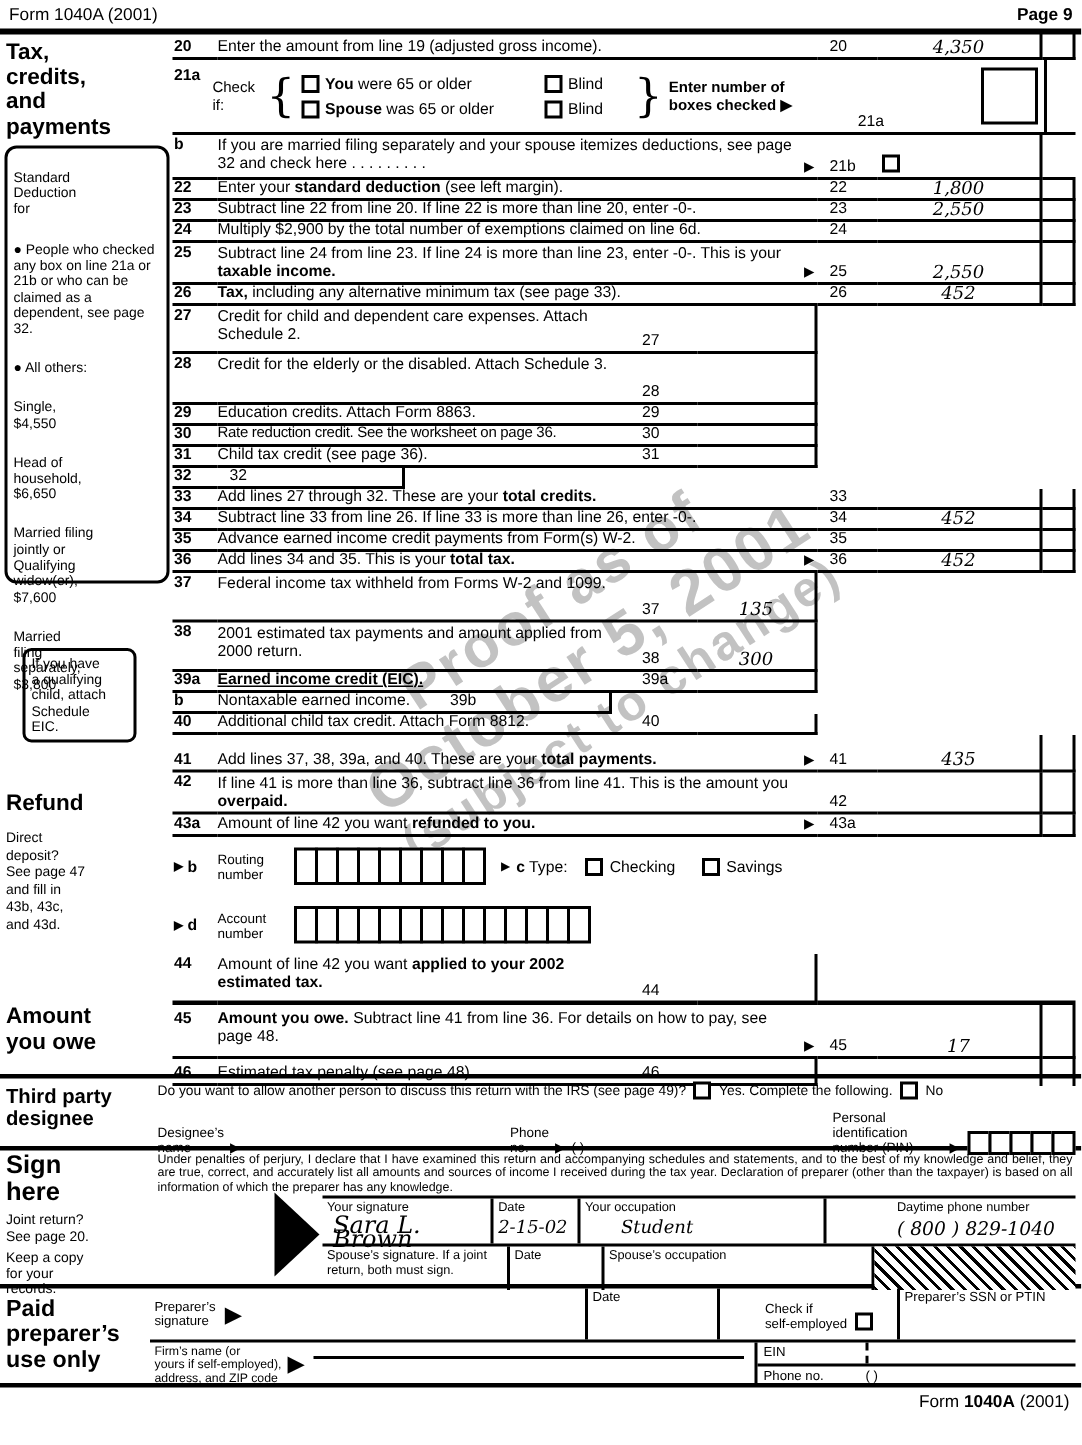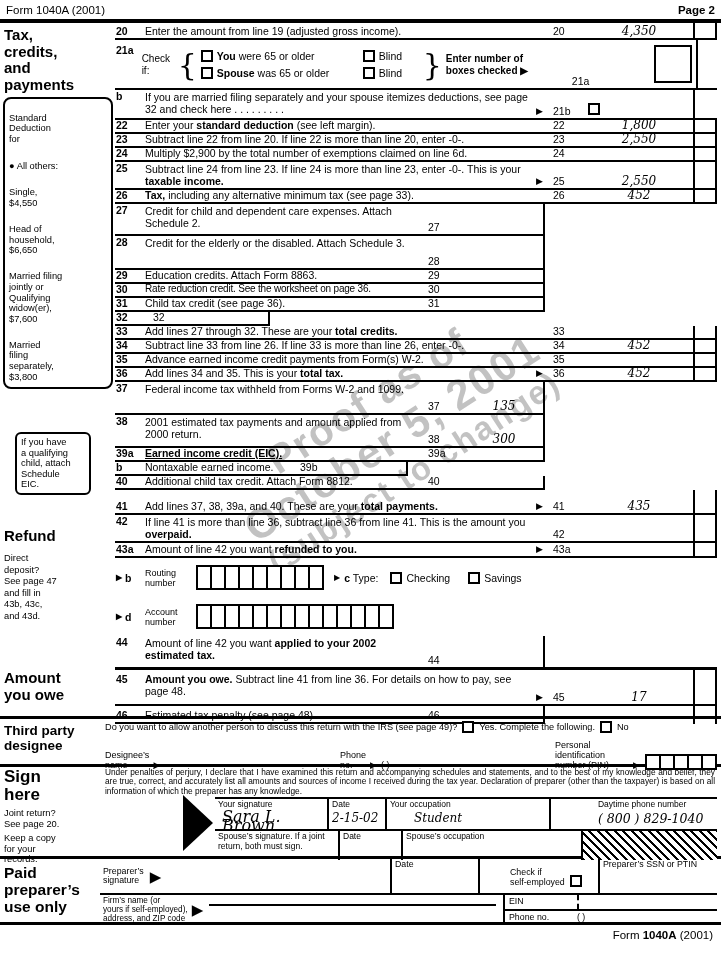--- a/index.html
+++ b/index.html
@@ -72,39 +72,40 @@
   .dash{border-left:2px dashed #000;}
   .bigarr{font-size:15px;line-height:15px;}
 </style>
 </head>
 <body>
 
 <div class="page">
 
   <div class="abs hdr">
     <span>Form 1040A (2001)</span>
-    <span class="b">Page 2</span>
+    <span class="b">Page 9</span>
   </div>
   <div class="rule" style="top:19px;height:4px;"></div>
 
   <div class="abs wm">
     <div class="w1">Proof as of</div>
     <div class="w2">October 5, 2001</div>
     <div class="w3">(subject to change)</div>
   </div>
 
   <div class="abs sb sb-h pl" style="left:4px;top:27px;width:108px;font-size:15px;line-height:16.5px;">Tax,
 credits,
 and
 payments</div>
 
   <div class="abs sb sbox pl" style="left:3px;top:97px;width:110px;height:292px;font-size:9.3px;line-height:10.6px;">
     <div class="pl" style="margin-bottom:6px;">Standard
 Deduction
 for</div>
+    <div style="margin-bottom:5px;">●  People who checked any box on line 21a or 21b or who can be claimed as a dependent, see page 32.</div>
     <div style="margin-bottom:5px;">●  All others:</div>
     <div class="pl" style="margin-bottom:5px;">Single,
 $4,550</div>
     <div class="pl" style="margin-bottom:5px;">Head of
 household,
 $6,650</div>
     <div class="pl" style="margin-bottom:5px;">Married filing
 jointly or
 Qualifying
 widow(er),

